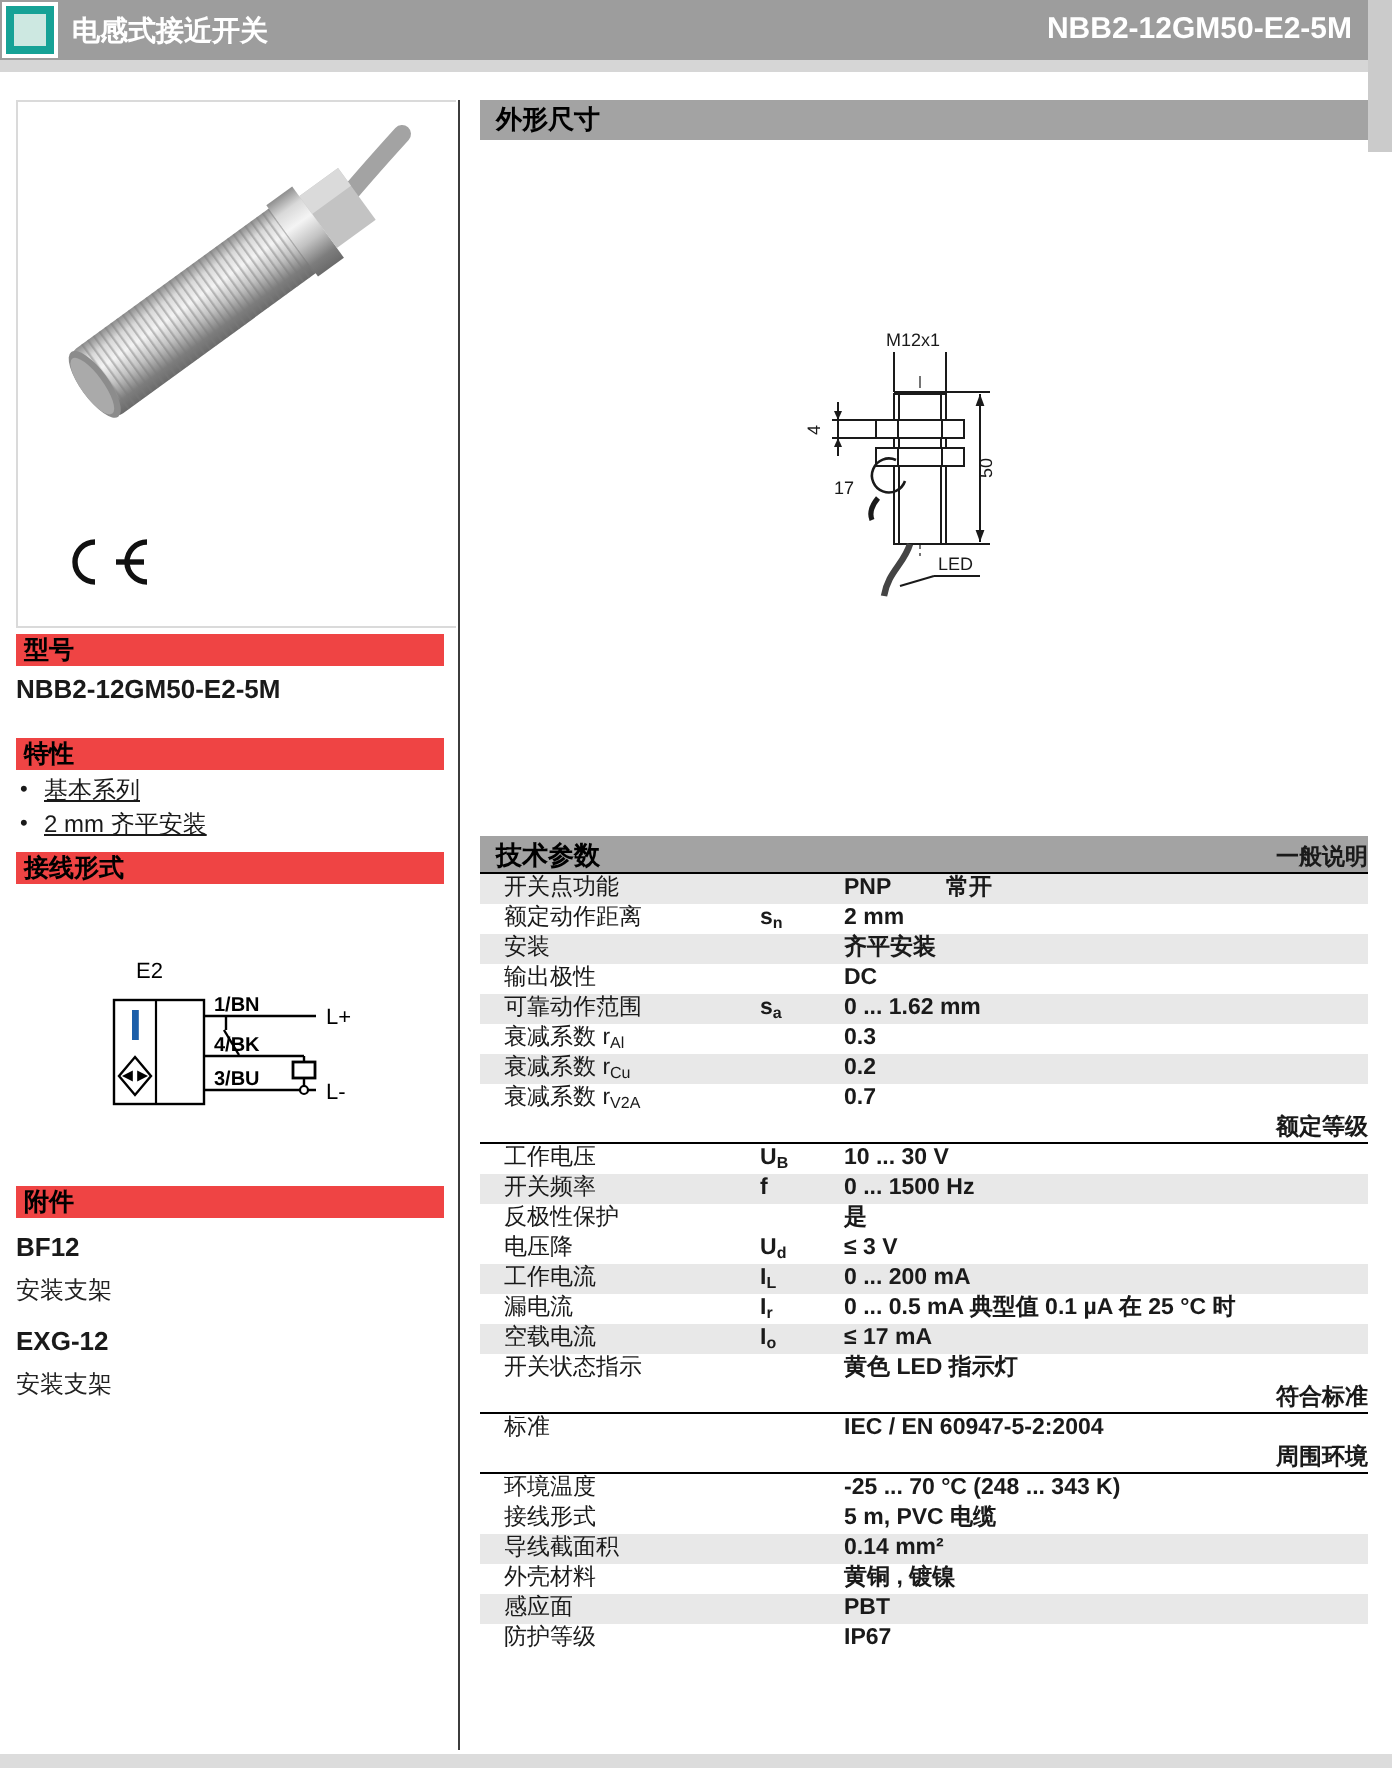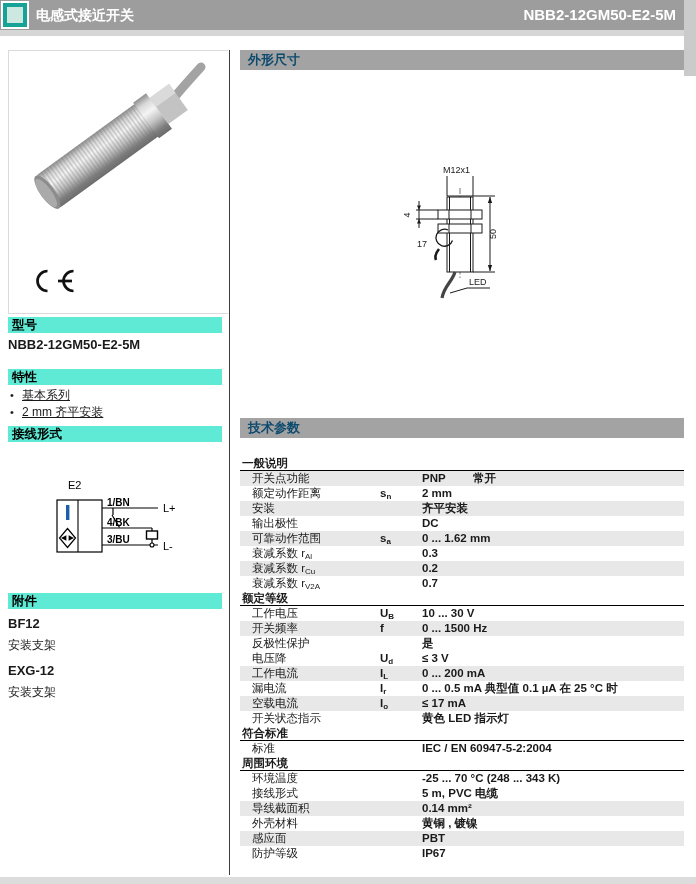--- a/index.html
+++ b/index.html
@@ -13,36 +13,36 @@
   .brandicon{position:absolute;left:3px;top:3px;width:16px;height:16px;background:#cde8e1;
              border:4px solid #16a296;box-shadow:0 0 0 2px #fff;}
   .h-title{position:absolute;left:36px;top:0;height:46px;line-height:30px;color:#fff;
            font-weight:bold;font-size:14px;}
   .h-model{position:absolute;right:20px;top:0;height:30px;line-height:30px;color:#fff;
            font-weight:bold;font-size:15px;}
   
   .divider-v{position:absolute;left:229px;top:50px;width:1px;height:825px;background:#3c3c3c;}
   .photo-box{position:absolute;left:8px;top:50px;width:219px;height:262px;background:#fff;
              border:1px solid #dadada;border-right:none;}
-  .secbar{position:absolute;left:8px;width:214px;height:16px;background:#5eead4;
+  .secbar{position:absolute;left:8px;width:214px;height:16px;background:#ef4444;
           font-size:12.5px;font-weight:bold;line-height:16px;padding-left:4px;
           box-sizing:border-box;color:#000;}
   .rsecbar{position:absolute;left:240px;width:444px;height:20px;background:#a3a3a3;
            font-size:13px;font-weight:bold;line-height:20px;padding-left:8px;
-           box-sizing:border-box;color:#0c4a6e;}
+           box-sizing:border-box;color:#000000;}
   .model-name{position:absolute;left:8px;top:337px;font-size:13px;font-weight:bold;}
   .features{position:absolute;left:8px;top:387px;margin:0;padding:0;list-style:none;
             font-size:12px;}
   .features li{position:relative;padding-left:14px;line-height:17px;text-decoration:underline;}
   .features li::before{content:"•";position:absolute;left:2px;top:0;font-size:11px;}
   .acc-block{position:absolute;left:8px;top:612px;width:210px;}
   .acc-name{font-size:13px;font-weight:bold;margin:4px 0 6px 0;}
   .acc-desc{font-size:12px;margin:0 0 9px 0;color:#222;}
   
-  .techtable{position:absolute;left:240px;top:456px;width:444px;font-size:11.5px;}
+  .techtable{position:absolute;left:240px;top:422px;width:444px;font-size:11.5px;text-align:right;}
   .t-subhead{height:15px;line-height:14px;font-weight:bold;border-bottom:1px solid #000;
              padding-left:2px;box-sizing:border-box;}
   .t-row{position:relative;height:15px;line-height:15px;}
   .t-row.shade{background:#e8e8e8;}
   .c-label{position:absolute;left:12px;top:0;white-space:nowrap;}
   .c-sym{position:absolute;left:140px;top:0;font-weight:bold;}
   .c-val{position:absolute;left:182px;top:0;font-weight:bold;white-space:nowrap;}
   .c-val2{position:absolute;left:233px;top:0;font-weight:bold;white-space:nowrap;}
   sub{font-size:8px;vertical-align:-2px;}
   

